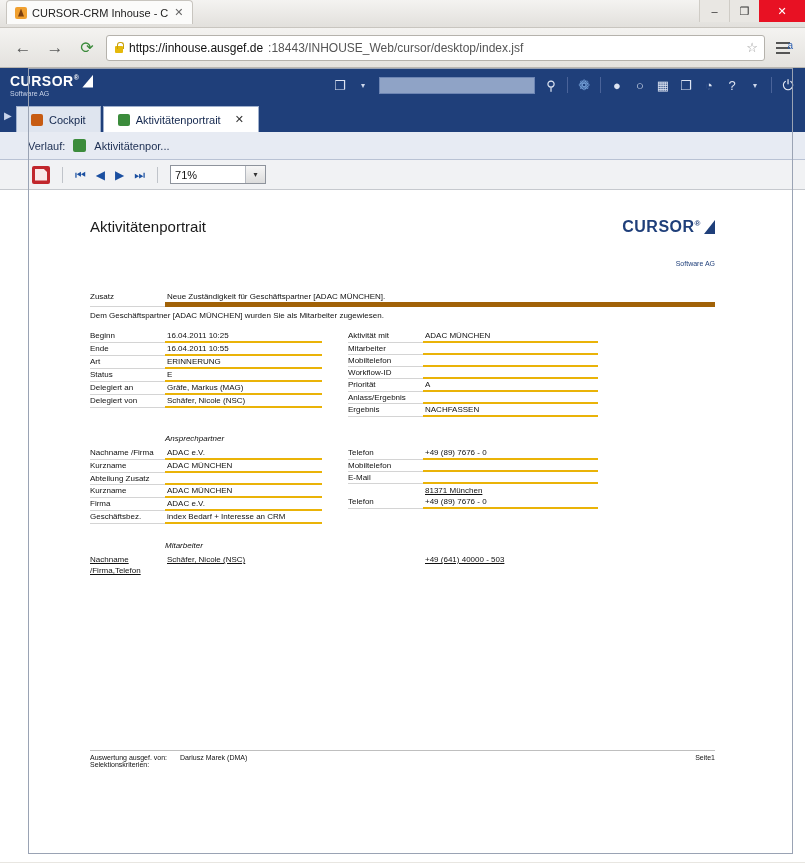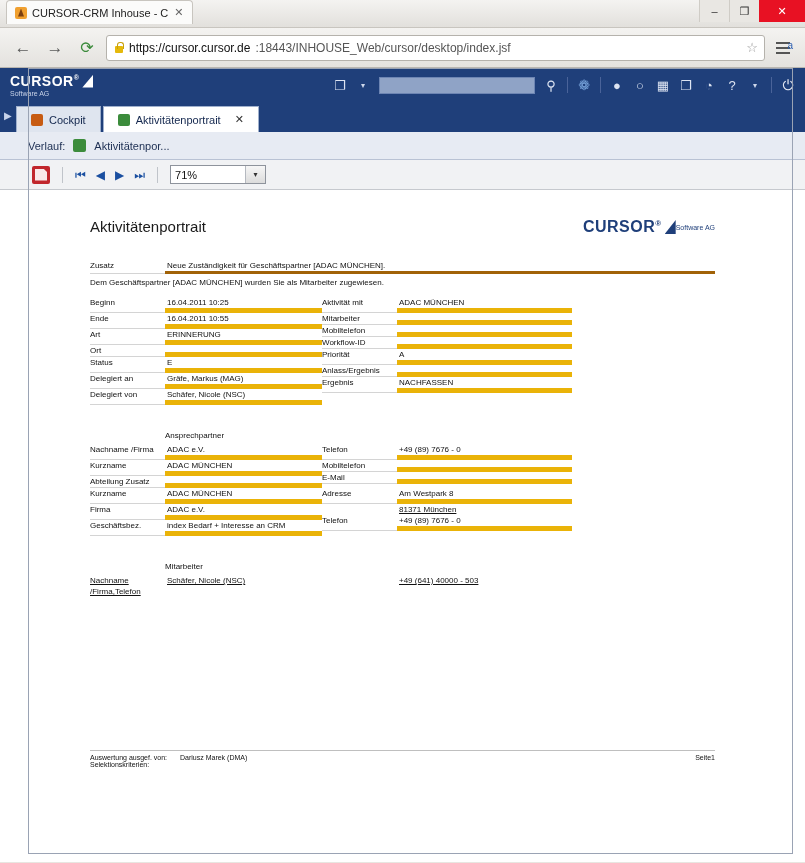--- a/index.html
+++ b/index.html
@@ -273,46 +273,46 @@
     height: 100%;
     padding: 28px 90px 0 90px;
     font-size: 8px;
     color: #111;
   }
   .rpt-head {
     display: flex; align-items: flex-start; justify-content: space-between;
     margin-bottom: 24px;
   }
   .rpt-title { font-size: 15px; color: #1a1a1a; }
-  .rpt-logo { display: flex; flex-direction: row; align-items: center; }
+  .rpt-logo { display: flex; flex-direction: column; align-items: flex-end; gap: 24px; }
   .rpt-logo .l1 {
     font-size: 16px; font-weight: bold; color: #1f3f7a; letter-spacing: .5px;
   }
   .rpt-logo .l1 sup { font-size: 8px; vertical-align: super; }
   .rpt-logo .l2 { font-size: 7px; color: #1f3f7a; }
   .rpt-logo .sail {
     display: inline-block; width: 11px; height: 14px; margin-left: 3px;
     vertical-align: -2px; background: #1f3f7a;
     clip-path: polygon(100% 0, 100% 100%, 0 100%);
   }
 
-  .two-col { display: flex; }
+  .two-col { display: flex; gap: 26px; }
   .col-left { width: 232px; }
   .col-right { width: 250px; }
 
   .kv { display: flex; line-height: 11px; }
   .kv .k { width: 75px; flex: 0 0 75px; border-bottom: 1px solid #d4d4d4; }
-  .kv .v { flex: 1; border-bottom: 5px solid #eab308; padding-left: 2px; }
+  .kv .v { flex: 1; border-bottom: 2px solid #eab308; padding-left: 2px; }
   .kv.nb .k, .kv.nb .v { border-bottom: none; text-decoration: underline; }
 
-  .section-label { margin: 26px 0 4px 75px; }
+  .section-label { margin: 17px 0 4px 75px; font-style: italic; }
 
   .betreff-row { display: flex; line-height: 11px; }
   .betreff-row .k { width: 75px; flex: 0 0 75px; border-bottom: 1px solid #d4d4d4; }
-  .betreff-row .v { flex: 1; border-bottom: 3px solid #a16207; padding-left: 2px; }
+  .betreff-row .v { flex: 1; border-bottom: 5px solid #a16207; padding-left: 2px; }
   .sent-line { margin: 4px 0 10px 0; }
 
   .footer {
     position: absolute;
     left: 90px; right: 90px; bottom: 62px;
     border-top: 1px solid #bfbfbf;
     padding-top: 3px;
     font-size: 7px;
     color: #111;
   }
@@ -347,21 +347,21 @@
       <div class="win-btn close">✕</div>
     </div>
   </div>
 
   <div class="navbar">
     <div class="nav-icon">←</div>
     <div class="nav-icon">→</div>
     <div class="nav-icon reload">⟳</div>
     <div class="omnibox">
       <span class="lock"></span>
-      <span class="url-domain">https://cursor.cursor.de</span>
+      <span class="url-domain">https://inhouse.ausgef.de</span>
         <span class="url-rest">:18443/INHOUSE_Web/cursor/desktop/index.jsf</span>
       <span class="omni-star">☆</span>
     </div>
     <div class="menu-btn">
         <i></i>
         <i></i>
         <i></i>
       </div>
   </div>
   <div class="superscript-a">a</div>
@@ -452,24 +452,20 @@
               </div>
             <div class="kv">
                 <div class="k">Ende</div>
                 <div class="v">16.04.2011 10:55</div>
               </div>
             <div class="kv">
                 <div class="k">Art</div>
                 <div class="v">ERINNERUNG</div>
               </div>
             <div class="kv">
-                <div class="k">Ort</div>
-                <div class="v"></div>
-              </div>
-            <div class="kv">
                 <div class="k">Status</div>
                 <div class="v">E</div>
               </div>
             <div class="kv">
                 <div class="k">Delegiert an</div>
                 <div class="v">Gräfe, Markus (MAG)</div>
               </div>
             <div class="kv">
                 <div class="k">Delegiert von</div>
                 <div class="v">Schäfer, Nicole (NSC)</div>
@@ -548,24 +544,20 @@
             <div class="kv">
                 <div class="k">Firma</div>
                 <div class="v">ADAC e.V.</div>
               </div>
             <div class="kv">
                 <div class="k">Geschäftsbez.</div>
                 <div class="v">index Bedarf + Interesse an CRM</div>
               </div>
           </div>
           <div class="col-right">
-            <div class="kv">
-                <div class="k">Adresse</div>
-                <div class="v">Am Westpark 8</div>
-              </div>
             <div class="kv nb">
                 <div class="k"></div>
                 <div class="v">81371 München</div>
               </div>
             <div class="kv">
                 <div class="k">Telefon</div>
                 <div class="v">+49 (89) 7676 - 0</div>
               </div>
           </div>
         </div>

